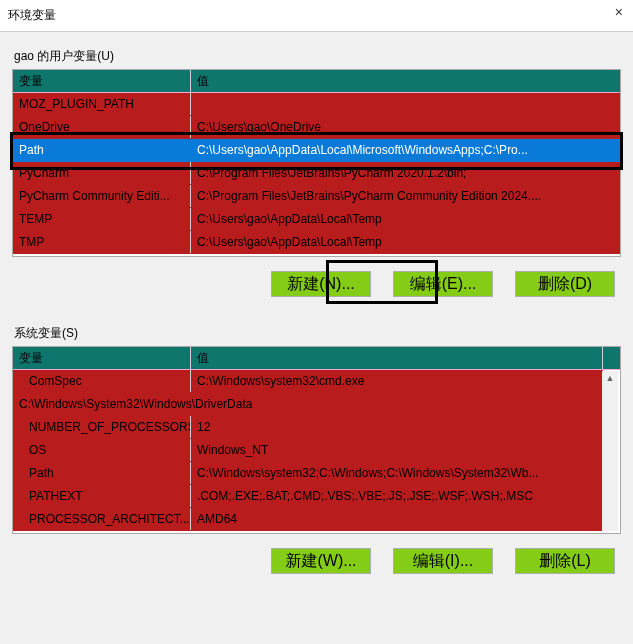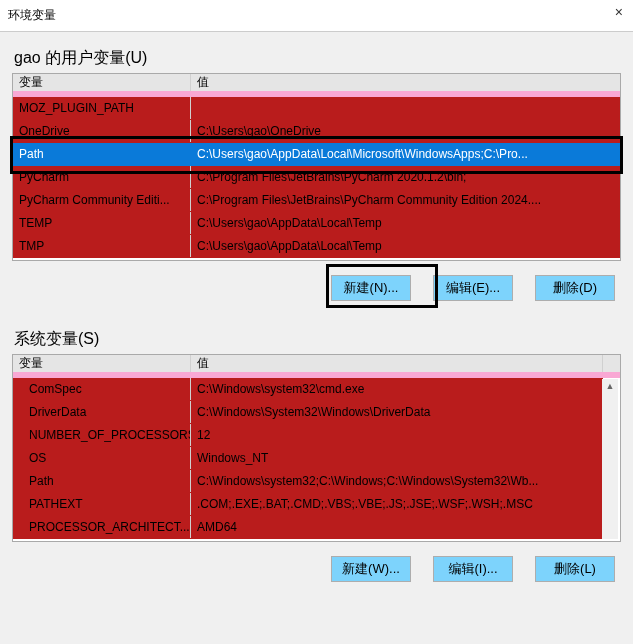--- a/index.html
+++ b/index.html
@@ -15,35 +15,35 @@
       height: 32px;
       background: #fff;
       border-bottom: 1px solid #ccc;
       display: flex;
       align-items: center;
       padding: 0 8px;
       position: relative;
     }
     .title-bar .close { position: absolute; right: 10px; top: 4px; font-size: 14px; color: #333; }
     .content { padding: 8px 12px 0 12px; background: #f0f0f0; }
-    .section-label { margin: 8px 0 4px 2px; font-size: 16px; }
+    .section-label { margin: 8px 0 4px 2px; font-size: 12px; }
     .list-group {
       border: 1px solid #a9a9a9;
       background: #fff;
       position: relative;
     }
     .list-header, .list-row {
       display: flex;
       height: 23px;
       align-items: center;
       border-bottom: 1px solid transparent;
     }
     .list-header {
-      border-bottom: 6px solid #f9a8d4;
-      background: #e5e5e5;
+      border-bottom: 1px solid #f9a8d4;
+      background: #0f766e;
     }
     .list-header .col { font-weight: normal; }
     .col-name { width: 178px; padding-left: 6px; border-right: 1px solid #d0d0d0; height: 100%; display:flex; align-items:center; overflow: hidden; white-space: nowrap; text-overflow: ellipsis;}
     .col-value { flex: 1; padding-left: 6px; height: 100%; display:flex; align-items:center; overflow: hidden; white-space: nowrap; text-overflow: ellipsis;}
     .list-header .col-name { border-right: 1px solid #d0d0d0; }
     .list-row { background: #b91c1c; }
     .list-row.selected { background: #0a7ad9; color: #fff; }
     .list-row.selected .col-name, .list-row.selected .col-value { border-right-color: transparent; }
     .list-body { }
     .highlight-box {
@@ -51,25 +51,25 @@
       border: 3px solid #000;
       pointer-events: none;
     }
     .button-row {
       display: flex;
       justify-content: flex-end;
       gap: 22px;
       padding: 14px 6px 16px 0;
     }
     .btn {
-      width: 80px;
+      width: 100px;
       height: 26px;
-      background: #7dd3fc;
+      background: #84cc16;
       border: 1px solid #adadad;
-      font-size: 13px;
+      font-size: 16px;
       font-family: inherit;
       display: flex;
       align-items: center;
       justify-content: center;
       cursor: pointer;
     }
     .highlight-btn-box {
       position: absolute;
       border: 3px solid #000;
       pointer-events: none;
@@ -154,21 +154,20 @@
         <div class="col col-name">变量</div>
         <div class="col col-value" style="border-right:1px solid #d0d0d0;">值</div>
         <div style="width:17px;"></div>
       </div>
       <div class="list-body sys-list-body" style="margin-right:17px;">
         <div class="list-row">
           <div class="col-name">ComSpec</div>
           <div class="col-value">C:\Windows\system32\cmd.exe</div>
         </div>
         <div class="list-row">
-          <div class="col-name">DriverData</div>
           <div class="col-value">C:\Windows\System32\Windows\DriverData</div>
         </div>
         <div class="list-row">
           <div class="col-name">NUMBER_OF_PROCESSORS</div>
           <div class="col-value">12</div>
         </div>
         <div class="list-row">
           <div class="col-name">OS</div>
           <div class="col-value">Windows_NT</div>
         </div>

